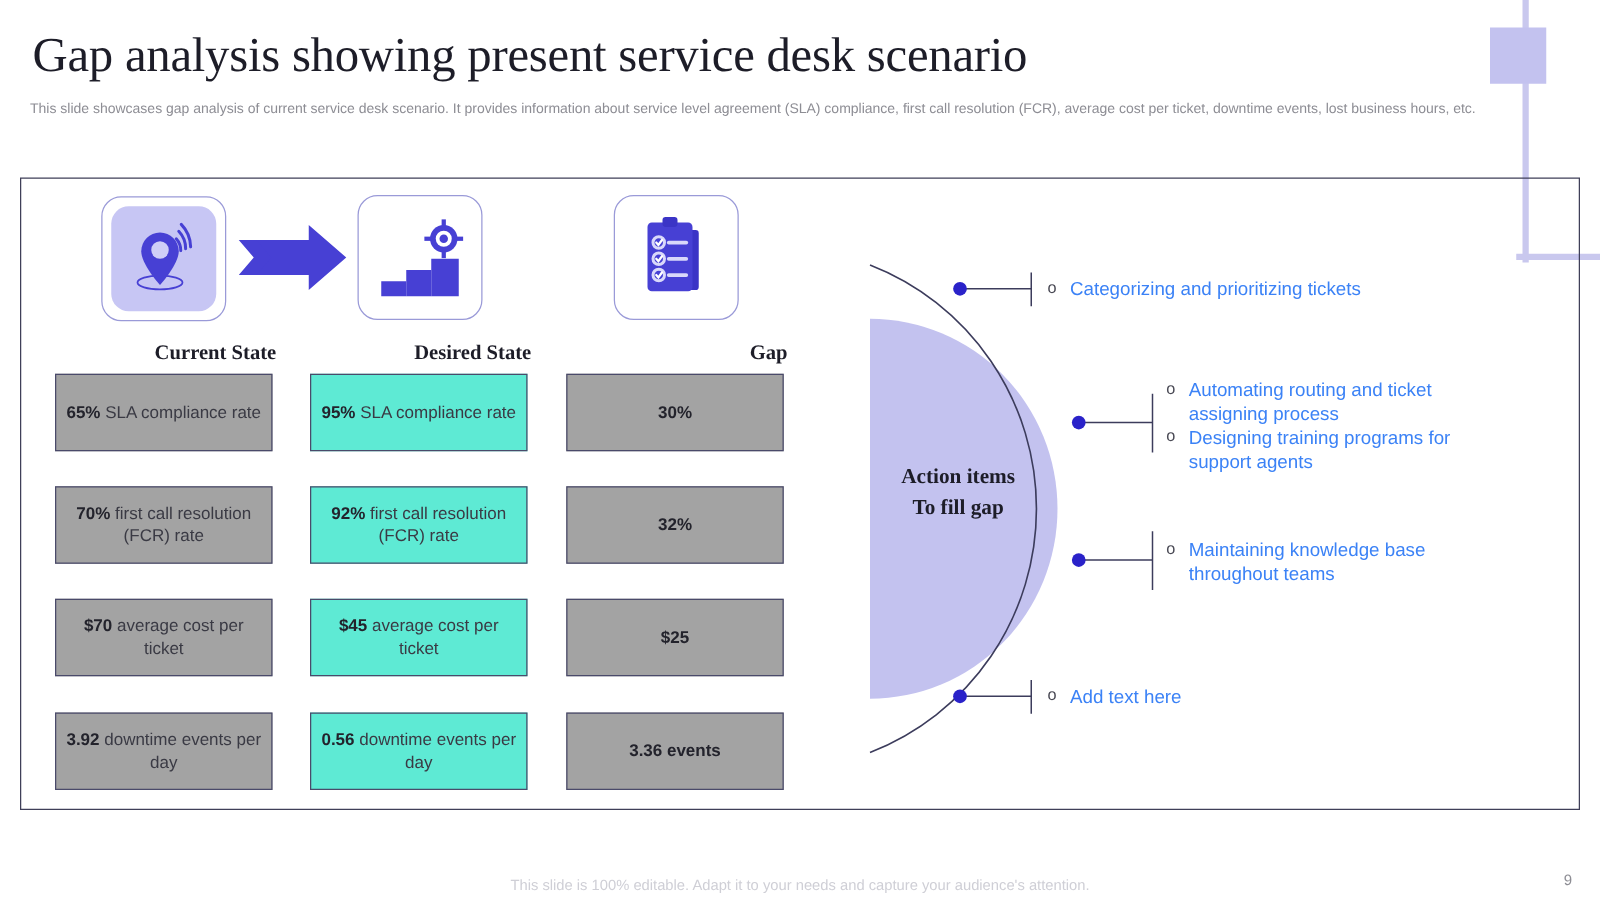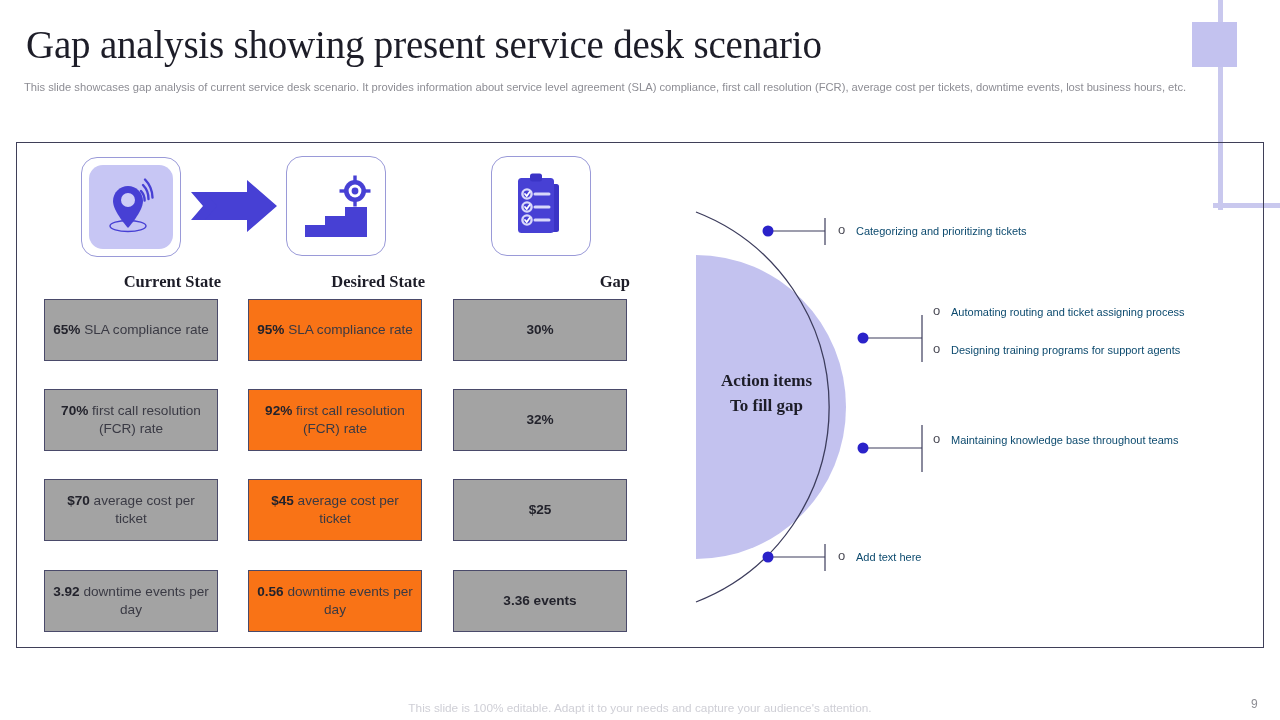--- a/index.html
+++ b/index.html
@@ -132,21 +132,21 @@
     display: flex;
     align-items: center;
     justify-content: center;
     text-align: center;
     font-size: 13.6px;
     line-height: 18px;
     color: #3a3a44;
     padding: 0 7px;
   }
   .dbox.plain  { background: #a3a3a3; }
-  .dbox.tinted { background: #f97316; }
+  .dbox.tinted { background: #5eead4; }
   .dbox b { color: #23232c; font-weight: bold; }
   .dbox.all-bold { font-weight: bold; color: #23232c; text-align: center; }
 
   .col-a { left: 44px; }
   .col-b { left: 248px; }
   .col-c { left: 453px; }
   .row-1 { top: 299px; }
   .row-2 { top: 389px; }
   .row-3 { top: 479px; }
   .row-4 { top: 570px; }
@@ -166,23 +166,23 @@
     width: 145px;
     text-align: center;
     font-family: "Liberation Serif", serif;
     font-weight: bold;
     font-size: 17px;
     line-height: 25px;
     color: #1d1d28;
   }
   .action-item {
     position: absolute;
-    font-size: 11px;
+    font-size: 15px;
     line-height: 19px;
-    color: #0c4a6e;
+    color: #3b82f6;
   }
   .bullet-o {
     position: absolute;
     font-size: 13px;
     color: #4a4a55;
   }
 
   #ai-1     { left: 856px; top: 222px; width: 330px; }
   #ai-1-b   { left: 838px; top: 222px; }
   #ai-2     { left: 951px; top: 303px; width: 240px; }
@@ -225,21 +225,21 @@
 </head>
 <body>
 
 <div id="slide">
 
   <div class="deco-vline"></div>
   <div class="deco-square"></div>
   <div class="deco-hline"></div>
 
   <div class="title">Gap analysis showing present service desk scenario</div>
-  <div class="subtitle">This slide showcases gap analysis of current service desk scenario. It provides information about service level agreement (SLA) compliance, first call resolution (FCR), average cost per tickets,  downtime events, lost business hours, etc.</div>
+  <div class="subtitle">This slide showcases gap analysis of current service desk scenario. It provides information about service level agreement (SLA) compliance, first call resolution (FCR), average cost per ticket,  downtime events, lost business hours, etc.</div>
 
   <div class="frame"></div>
 
   <div id="card-current" class="icon-card tinted-inner">
     <div class="inner-tint">
       <svg width="62" height="62" viewBox="0 0 62 62">
         <ellipse cx="28" cy="50" rx="18" ry="5.5" fill="none" stroke="#4740d4" stroke-width="1.4"></ellipse>
         <path d="M28 10 C19.7 10 13 16.7 13 25 C13 35.5 28 52 28 52 C28 52 43 35.5 43 25 C43 16.7 36.3 10 28 10 Z" fill="#4740d4"></path>
         <circle cx="28" cy="24" r="7" fill="#cfcef7"></circle>
         <path d="M43 9 A20 20 0 0 1 48.5 23" fill="none" stroke="#4740d4" stroke-width="2.4" stroke-linecap="round"></path>

